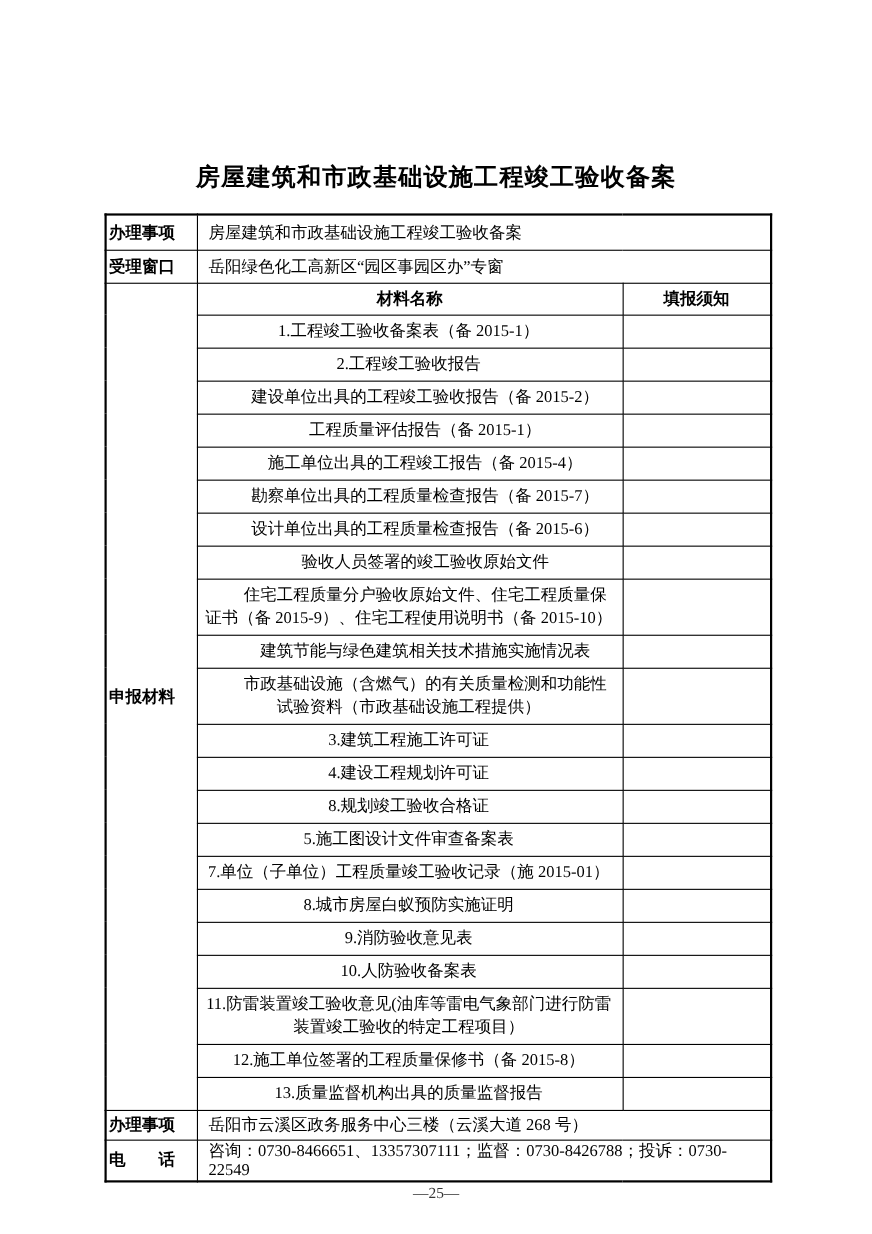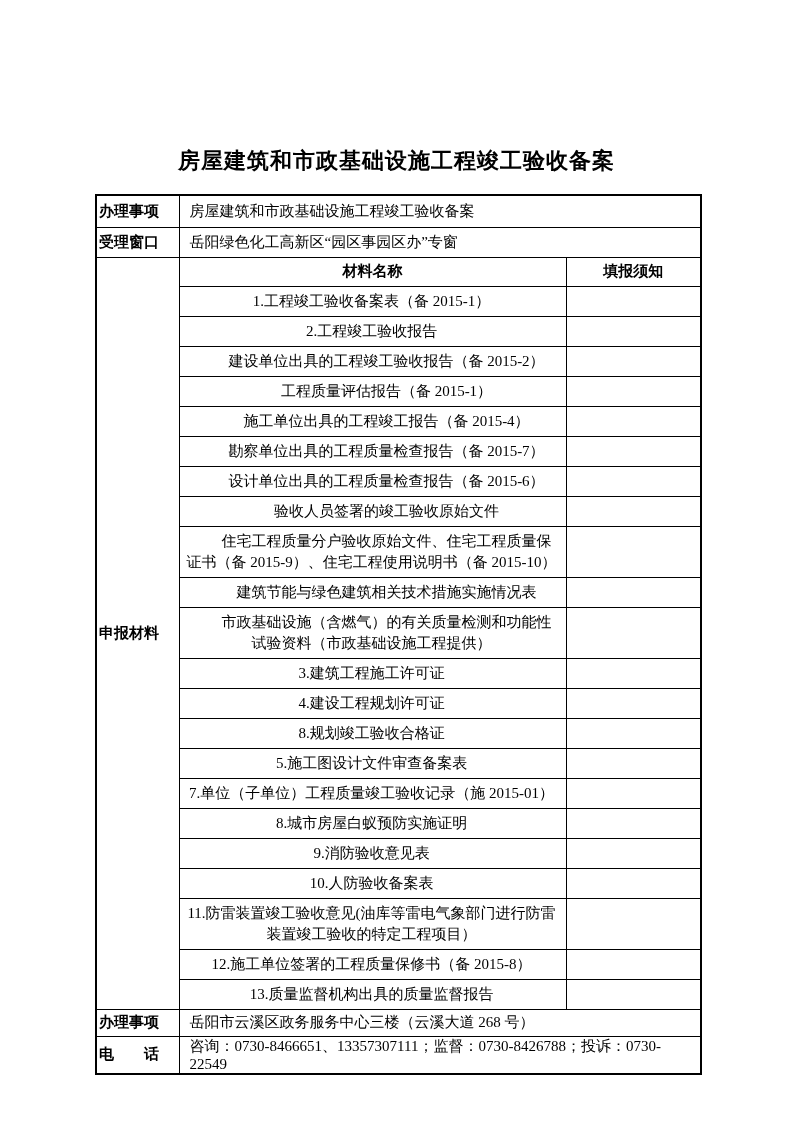--- a/index.html
+++ b/index.html
@@ -210,14 +210,15 @@
         <td class="label-cell">办理事项</td>
         <td class="value-cell" colspan="2">岳阳市云溪区政务服务中心三楼（云溪大道 268 号）</td>
       </tr>
       <tr class="r-phone">
         <td class="label-cell">电　　话</td>
         <td class="value-cell" colspan="2">咨询：0730-8466651、13357307111；监督：0730-8426788；投诉：0730-22549</td>
       </tr>
     </tbody>
   </table>
 
+  <div class="page-footer">—25—</div>
 
 </div>
 
 </body></html>

